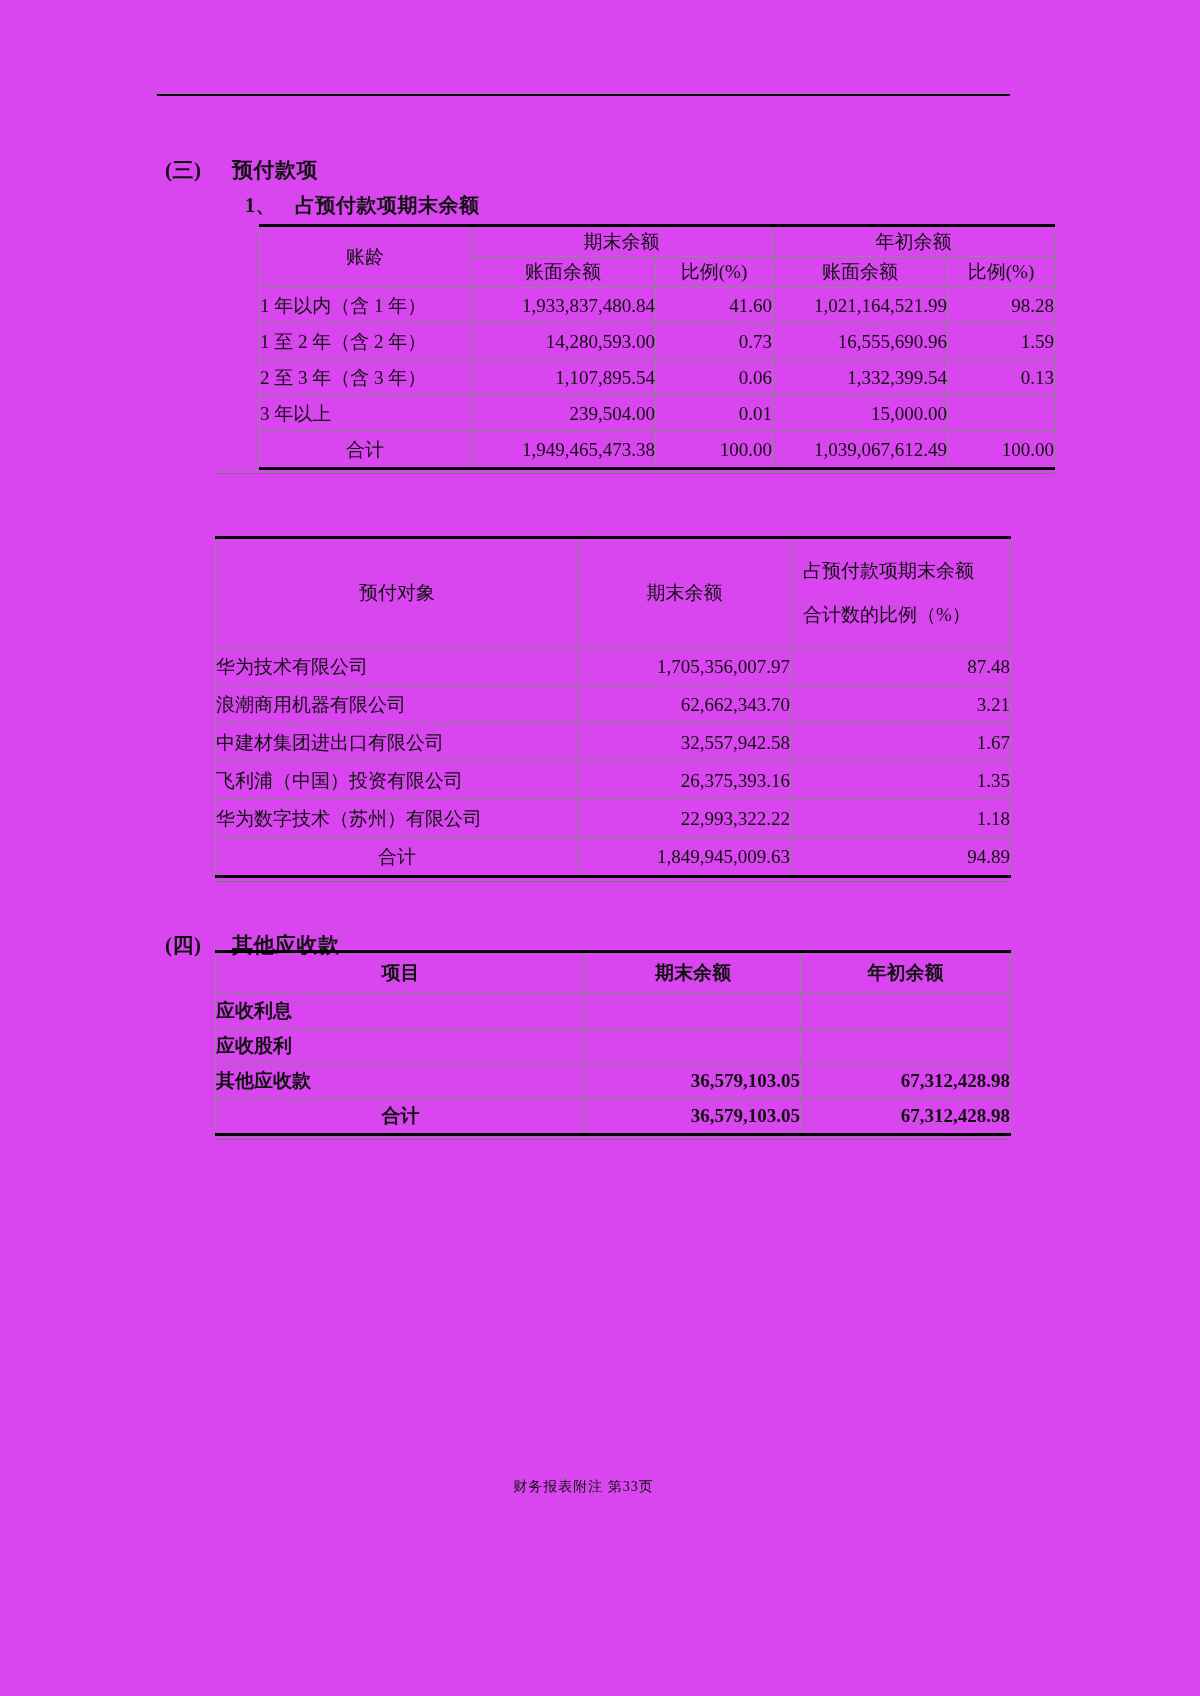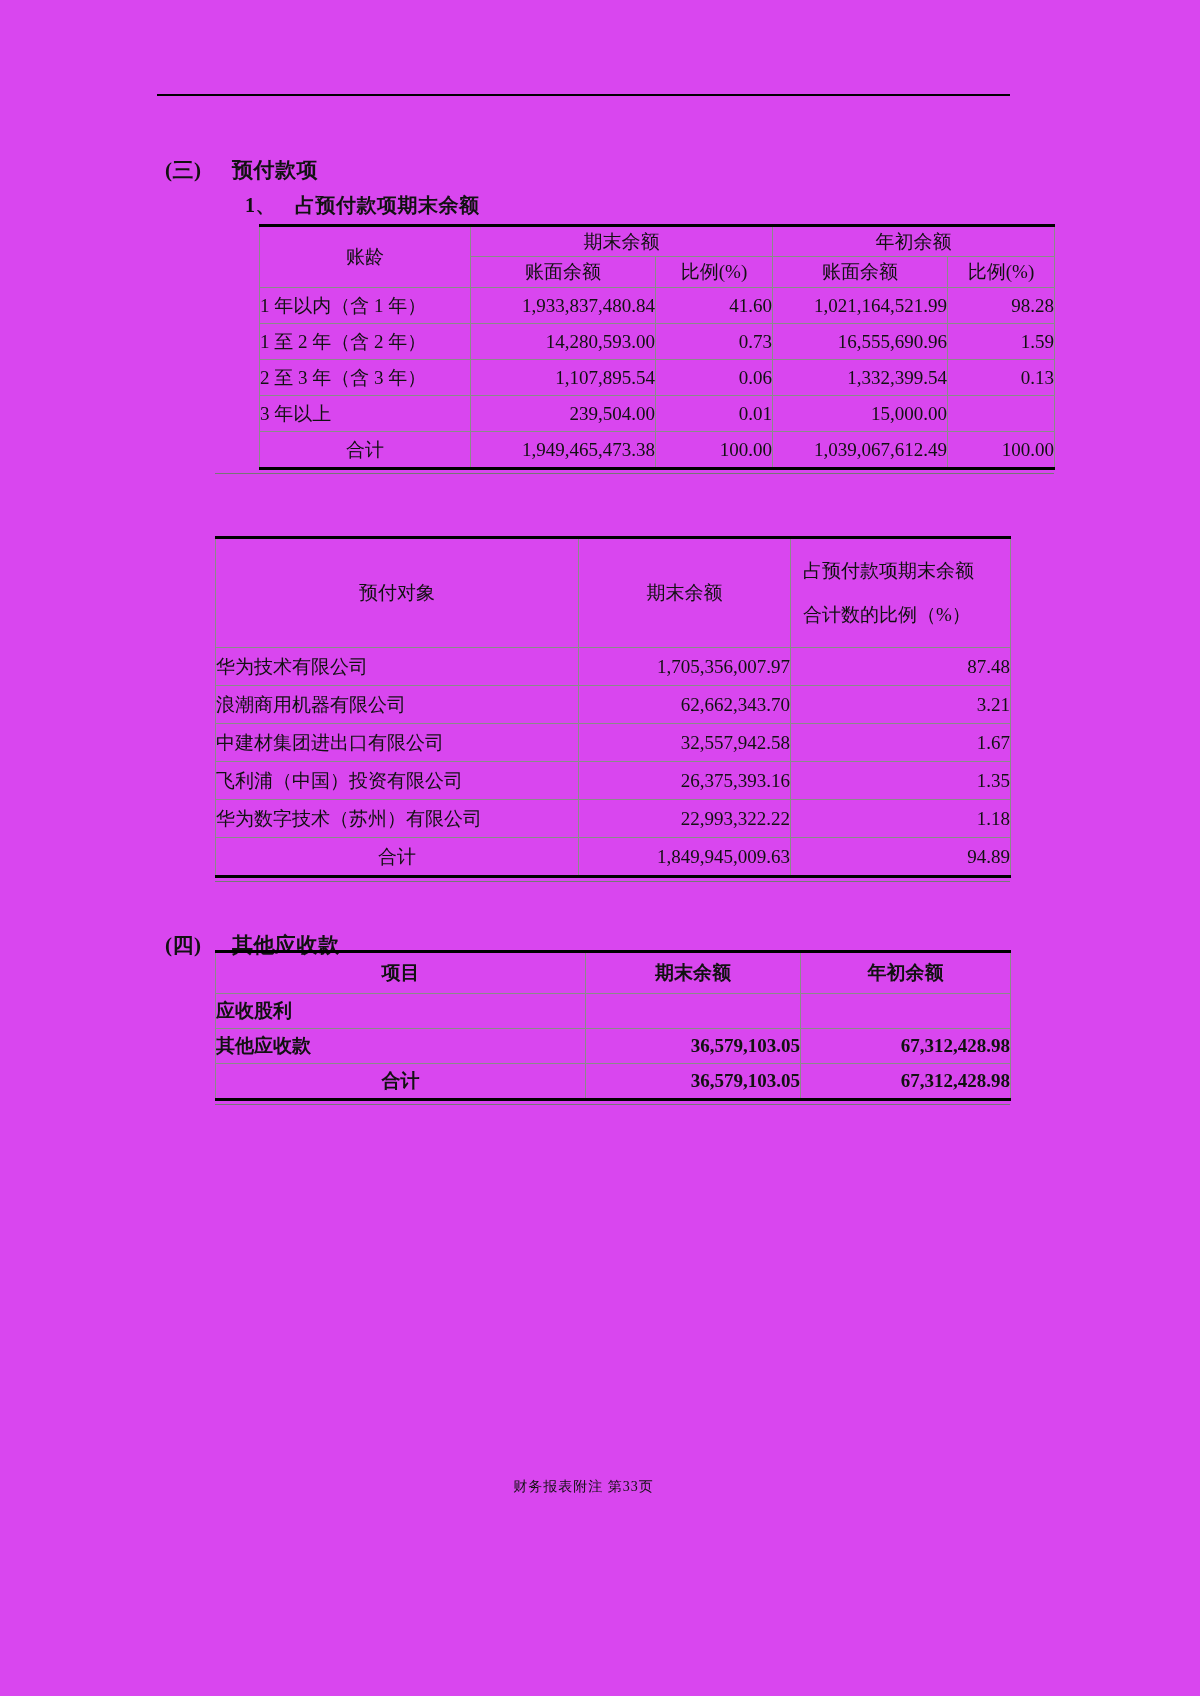--- a/index.html
+++ b/index.html
@@ -197,20 +197,25 @@
           <col style="width:215px">
           <col style="width:210px">
       </colgroup>
       <tbody>
         <tr class="h">
           <td class="c">项目</td>
           <td class="c">期末余额</td>
           <td class="c">年初余额</td>
         </tr>
         <tr class="r">
+          <td class="l">应收利息</td>
+          <td class="n"></td>
+          <td class="n"></td>
+        </tr>
+        <tr class="r">
           <td class="l">应收股利</td>
           <td class="n"></td>
           <td class="n"></td>
         </tr>
         <tr class="r">
           <td class="l">其他应收款</td>
           <td class="n">36,579,103.05</td>
           <td class="n">67,312,428.98</td>
         </tr>
         <tr class="r">

